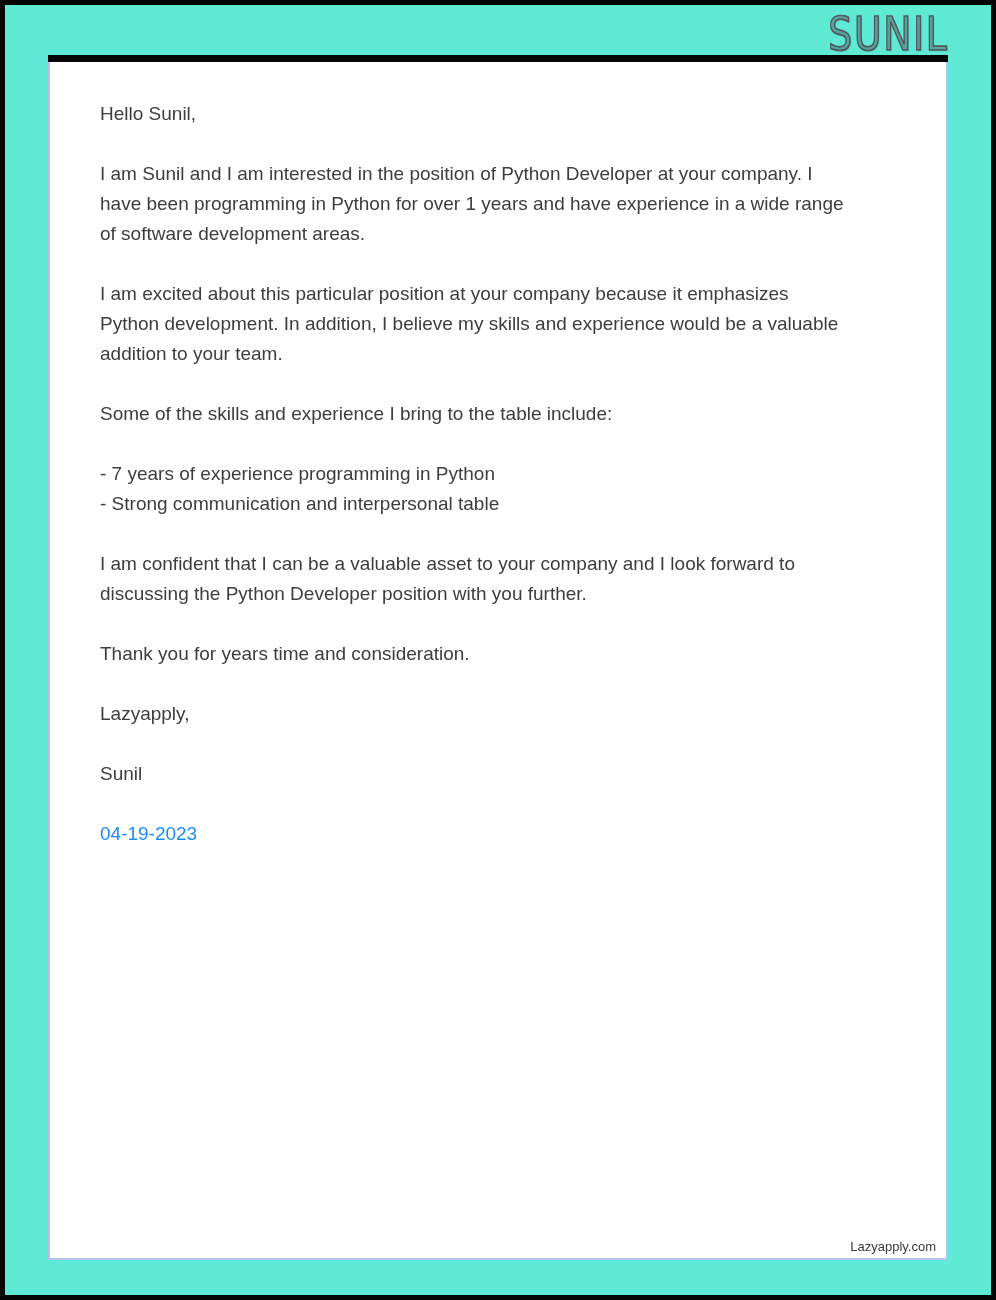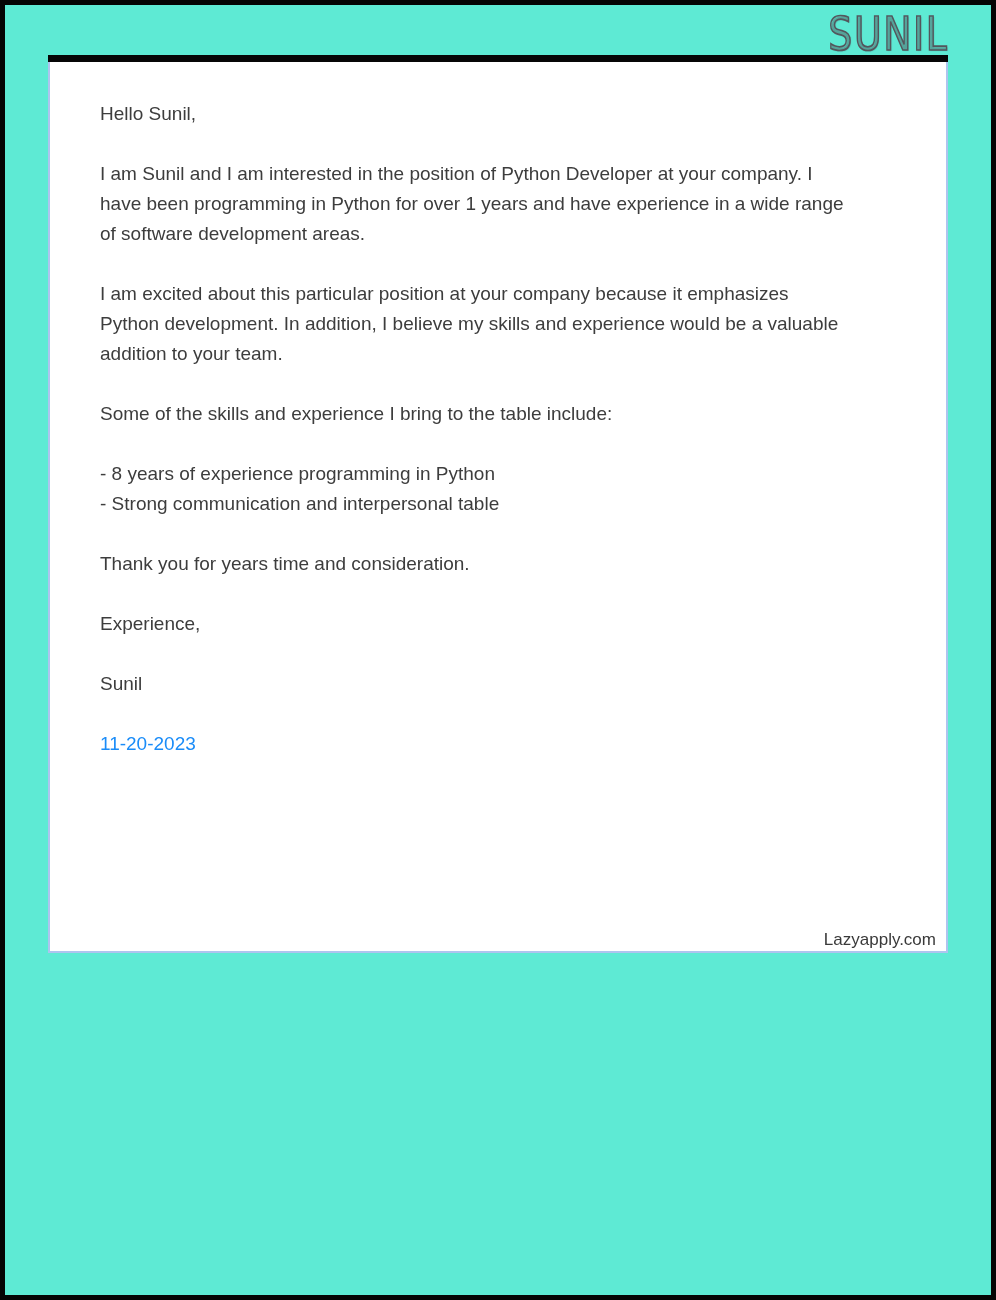--- a/index.html
+++ b/index.html
@@ -33,21 +33,21 @@
   }
   .top-rule {
     position: absolute;
     left: 43px; top: 50px;
     width: 900px; height: 7px;
     background: #060606;
   }
   .page {
     position: absolute;
     left: 43px; top: 57px;
-    width: 900px; height: 891px;
+    width: 900px; height: 1198px;
     box-sizing: border-box;
     background: #ffffff;
     border-left: 2px solid #aec4ef;
     border-right: 2px solid #aec4ef;
     border-bottom: 2px solid #aec4ef;
   }
   .page-content {
     padding: 37px 50px 0 50px;
     color: #3d3d3d;
     font-size: 19px;
@@ -61,21 +61,21 @@
   .skills { margin-top: 30px; }
   .skill-line { white-space: pre-line; }
   .date {
     margin-top: 10px;
     color: #1a8cf8;
     cursor: pointer;
   }
   .watermark {
     position: absolute;
     right: 10px; bottom: 2px;
-    font-size: 17px;
+    font-size: 13px;
     line-height: 18px;
     color: #3a3a3a;
   }
 </style>
 </head>
 <body>
 
 <div class="frame">
 
   <div class="brand">SUNIL</div>
@@ -91,31 +91,33 @@
 have been programming in Python for over 1 years and have experience in a wide range
 of software development areas.</p>
 
       <p>I am excited about this particular position at your company because it emphasizes
 Python development. In addition, I believe my skills and experience would be a valuable
 addition to your team.</p>
 
       <p>Some of the skills and experience I bring to the table include:</p>
 
       <div class="skills">
-        <div class="skill-line">- 8 years of experience programming in Python</div>
+        <div class="skill-line">- 7 years of experience programming in Python</div>
         <div class="skill-line">- Strong communication and interpersonal table</div>
       </div>
 
+      <p>I am confident that I can be a valuable asset to your company and I look forward to
+discussing the Python Developer position with you further.</p>
 
       <p>Thank you for years time and consideration.</p>
 
-      <p>Experience,</p>
+      <p>Lazyapply,</p>
 
       <p>Sunil</p>
 
-      <p class="date">11-20-2023</p>
+      <p class="date">04-19-2023</p>
 
     </div>
 
     <div class="watermark">Lazyapply.com</div>
   </div>
 
 </div>
 
 </body></html>

